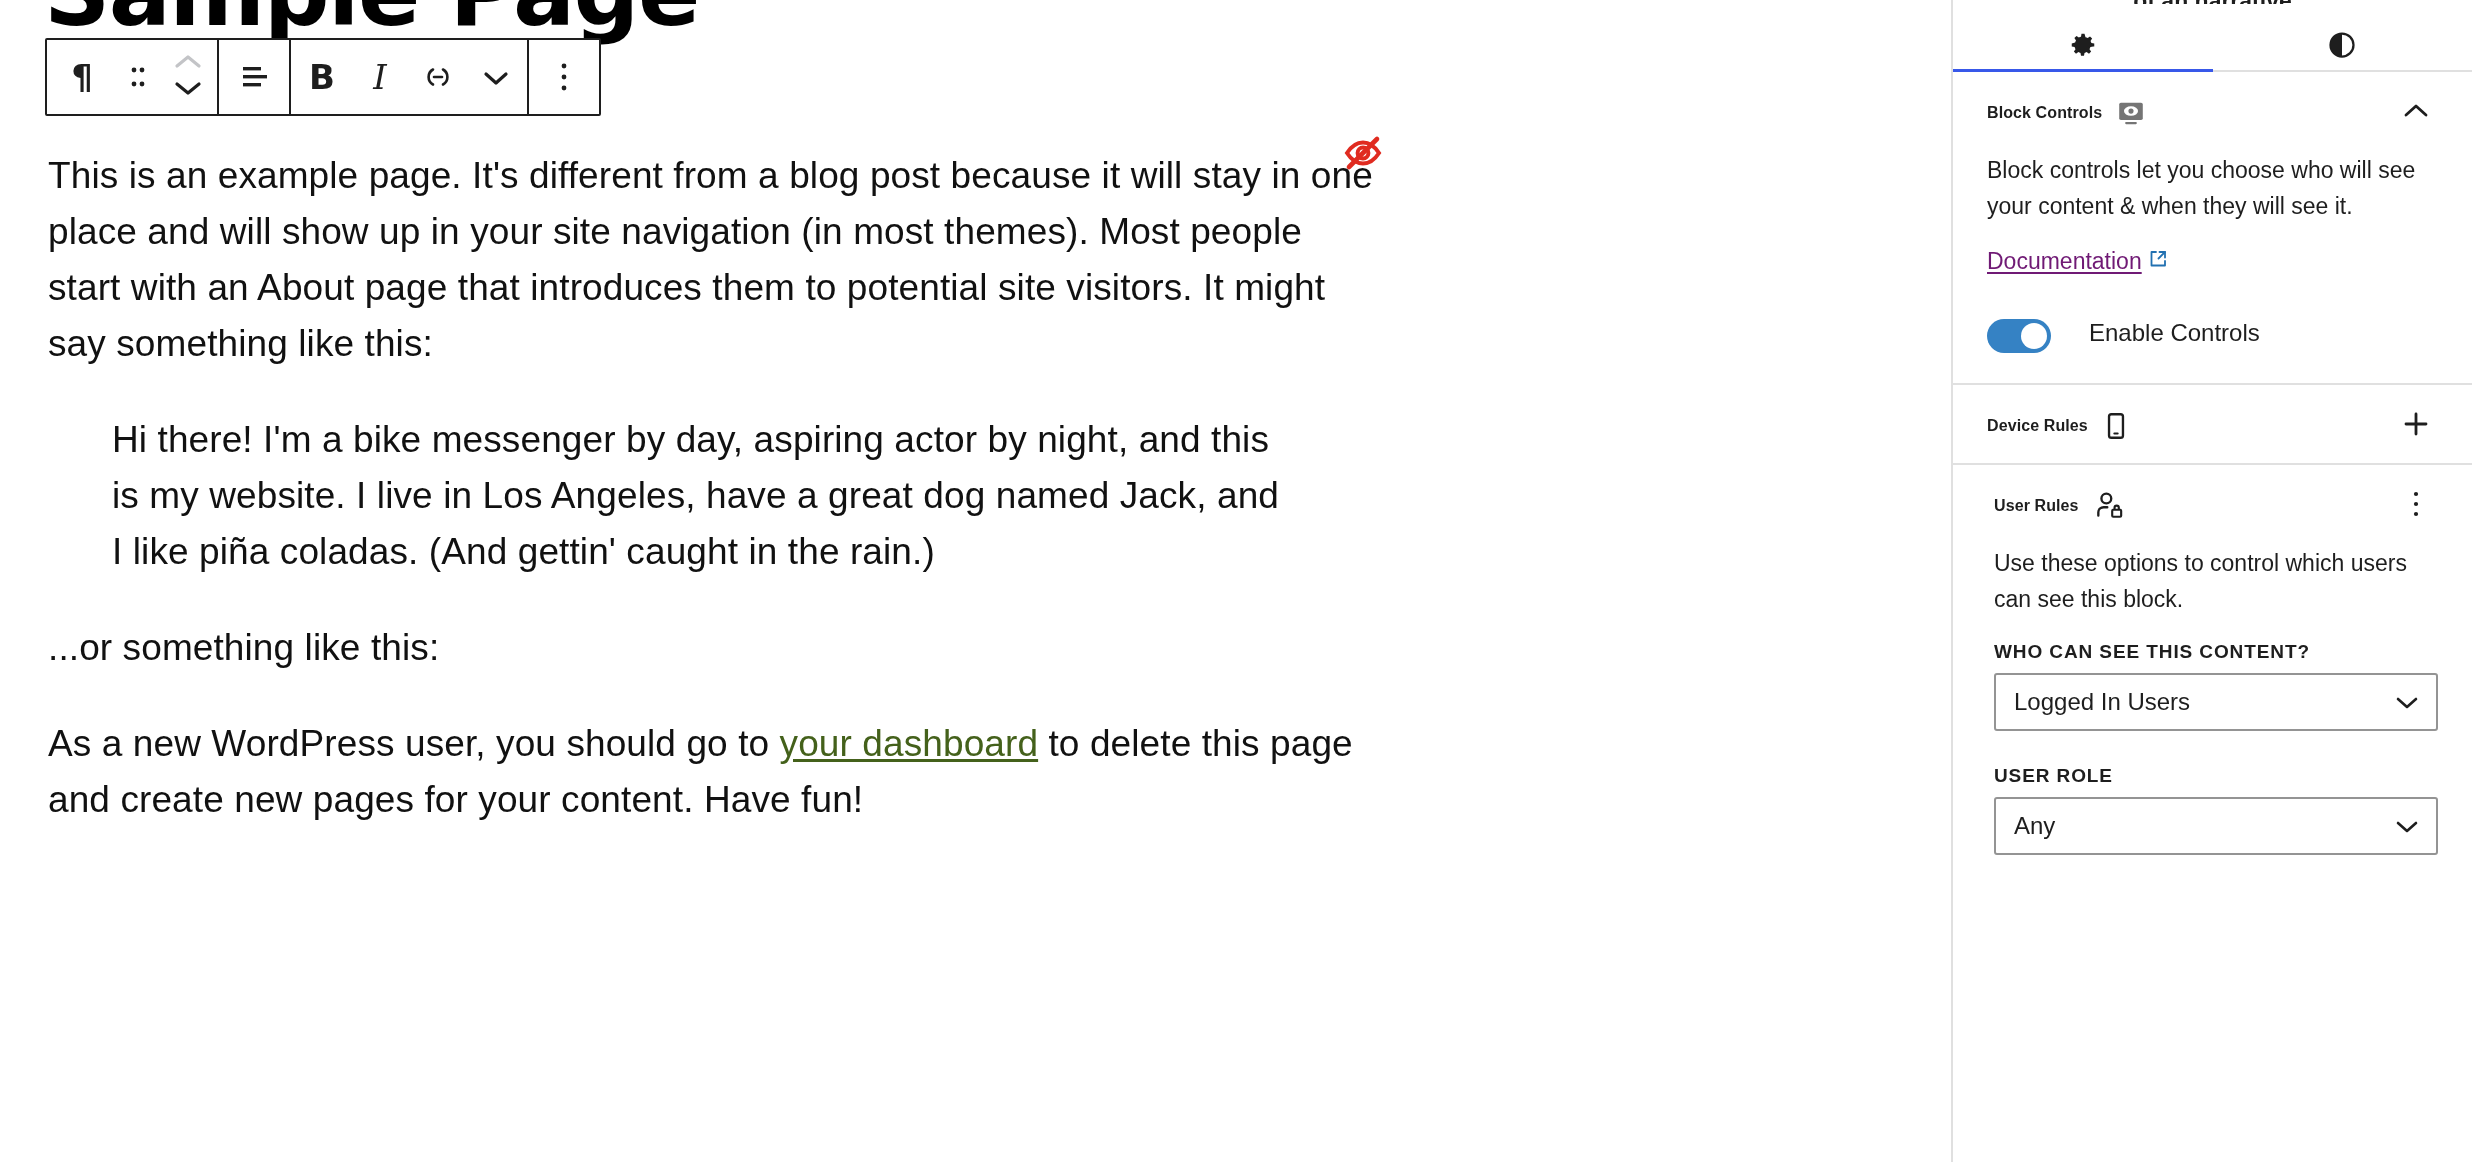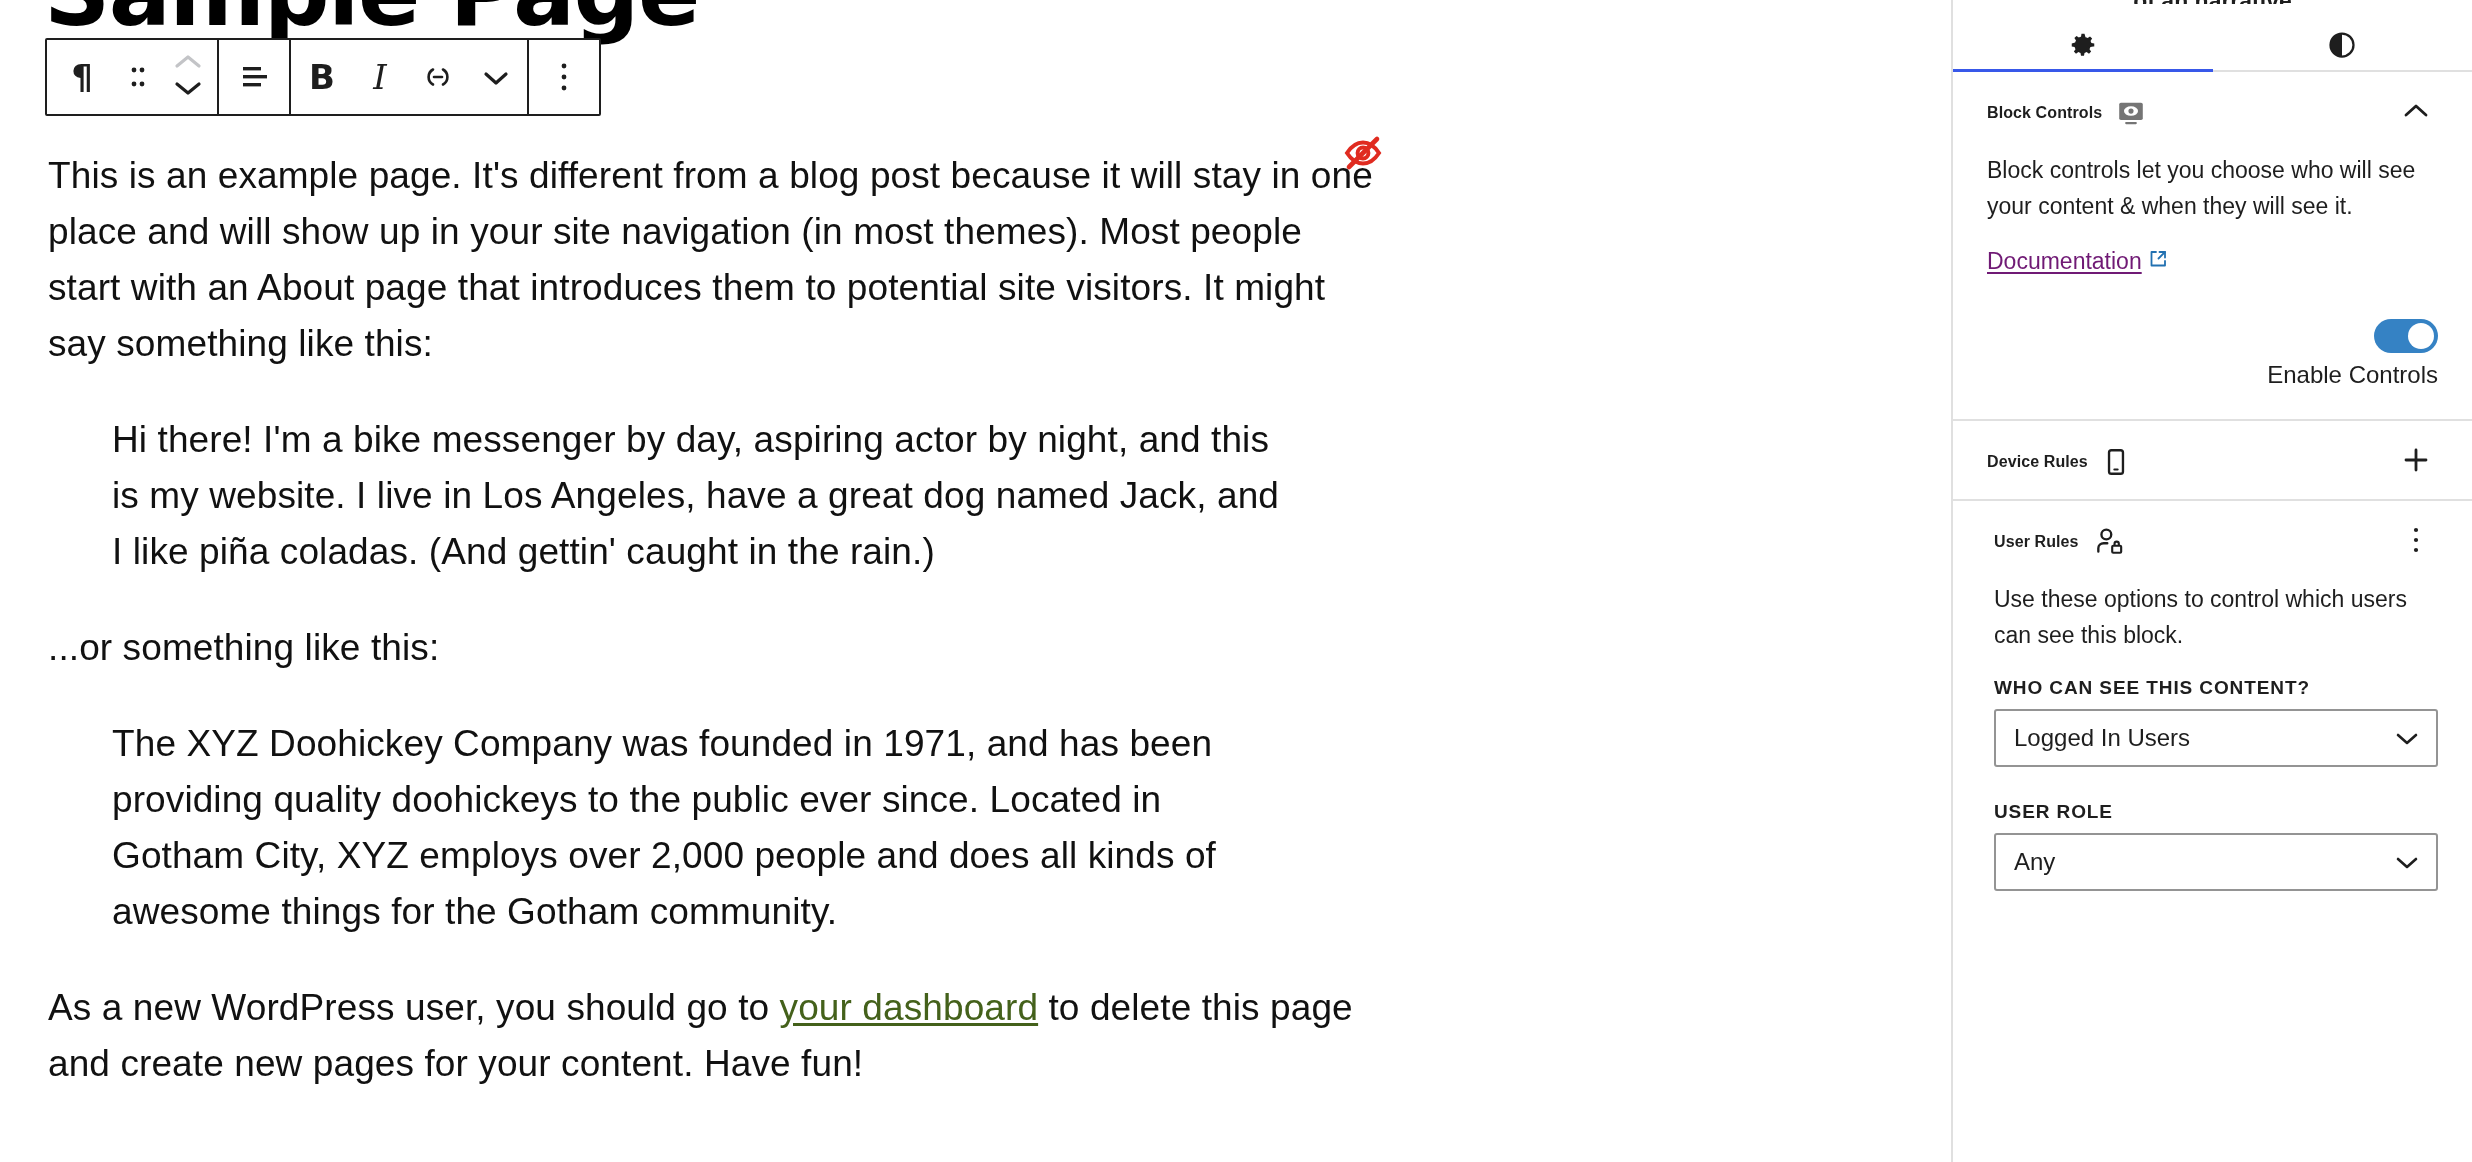--- a/index.html
+++ b/index.html
@@ -252,24 +252,23 @@
     color: #701a75;
     text-decoration: underline;
     text-underline-offset: 3px;
     display: inline-flex;
     align-items: center;
     gap: 6px;
     cursor: pointer;
   }
   .toggle-row {
     display: flex;
-    align-items: flex-end;
-    gap: 8px;
+    align-items: flex-start;
+    gap: 38px;
     margin-top: 44px;
-    flex-direction: column;
   }
   .toggle {
     width: 64px;
     height: 34px;
     border-radius: 17px;
     background: #3582c4;
     position: relative;
     cursor: pointer;
     flex: 0 0 auto;
   }
@@ -420,21 +419,20 @@
         <circle cx="25" cy="25" r="5.4" fill="none" stroke="#e02b20" stroke-width="4"></circle>
         <path d="M11 39 L39 11" stroke="#e02b20" stroke-width="4.6" stroke-linecap="round"></path>
       </svg>
     </span>
   </div>
 
   <div id="post-content">
     <p>This is an example page. It's different from a blog post because it will stay in one place and will show up in your site navigation (in most themes). Most people start with an About page that introduces them to potential site visitors. It might say something like this:</p>
     <p class="indented">Hi there! I'm a bike messenger by day, aspiring actor by night, and this is my website. I live in Los Angeles, have a great dog named Jack, and I like piña coladas. (And gettin' caught in the rain.)</p>
     <p>...or something like this:</p>
-    <p class="indented">The XYZ Doohickey Company was founded in 1971, and has been providing quality doohickeys to the public ever since. Located in Gotham City, XYZ employs over 2,000 people and does all kinds of awesome things for the Gotham community.</p>
     <p><span>As a new WordPress user, you should go to </span><a href="#">your dashboard</a><span> to delete this page and create new pages for your content. Have fun!</span></p>
   </div>
 
 </div>
 
 <div id="sidebar">
 
   <div id="sidebar-clipped">of an narrative</div>
 
   <div id="sidebar-tabs">

